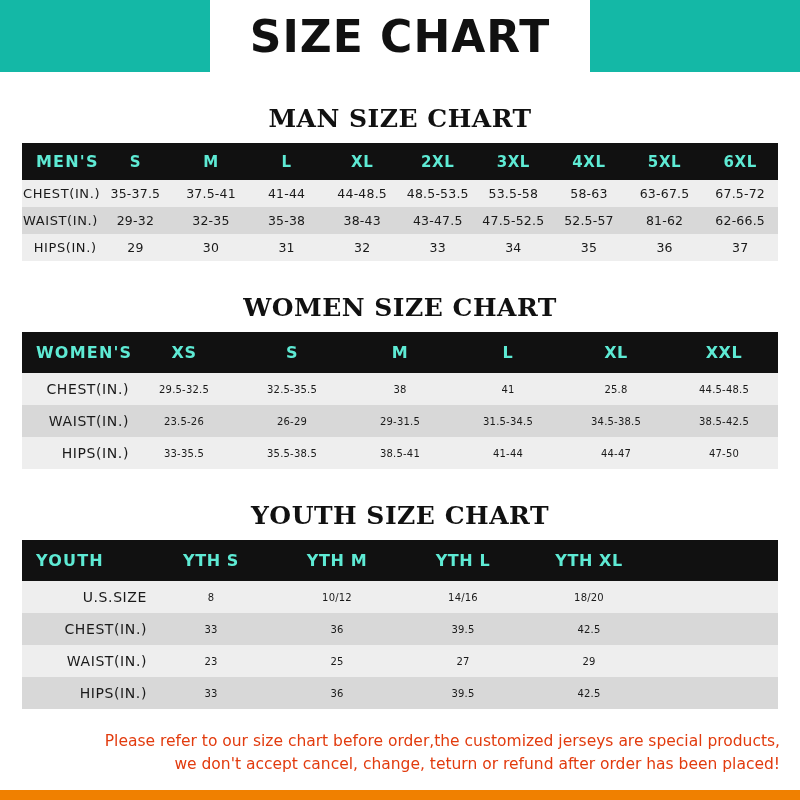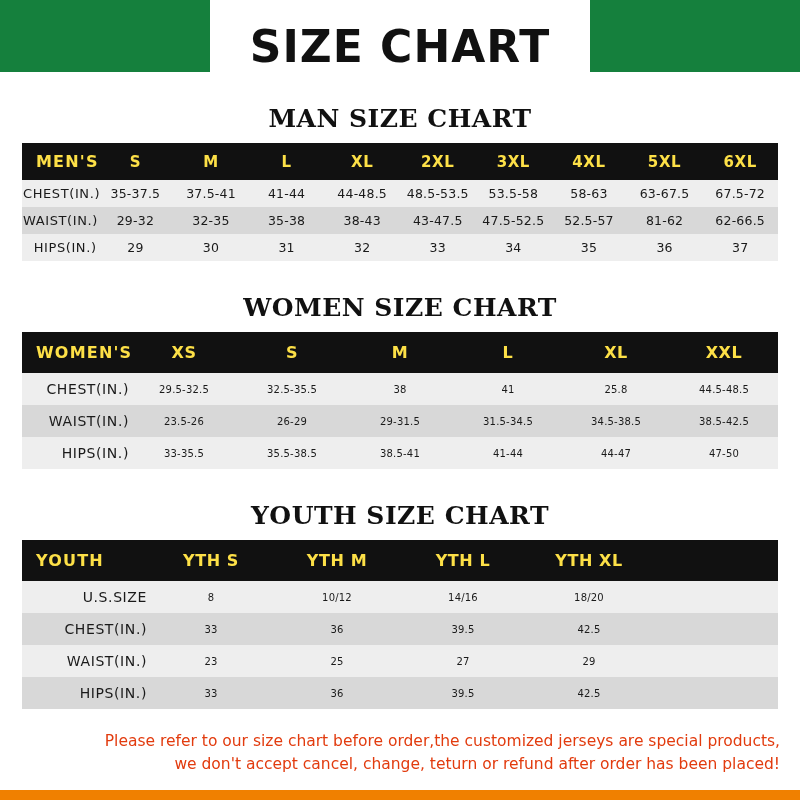--- a/index.html
+++ b/index.html
@@ -17,24 +17,24 @@
     width: 800px;
     height: 800px;
     position: relative;
     background: #ffffff;
     box-sizing: border-box;
     display: flex;
     flex-direction: column;
   }
   
   .header-band {
-    background: #15803d;
+    background: #14b8a6;
     height: 72px;
     display: flex;
-    align-items: flex-end;
+    align-items: center;
     justify-content: center;
     position: relative;
   }
   .header-band .center-white {
     position: absolute;
     left: 210px;
     right: 210px;
     top: 0;
     bottom: 0;
     background: #ffffff;
@@ -62,21 +62,21 @@
     letter-spacing: 0.5px;
     margin: 32px 0 10px 0;
   }
   table.size-table {
     width: 100%;
     border-collapse: collapse;
     table-layout: fixed;
   }
   table.size-table thead th {
     background: #111111;
-    color: #fde047;
+    color: #5eead4;
     font-size: 15px;
     font-weight: bold;
     padding: 9px 2px;
     text-align: center;
     letter-spacing: 0.6px;
   }
   table.size-table thead th.first-col {
     text-align: left;
     padding-left: 14px;
     font-size: 16px;

